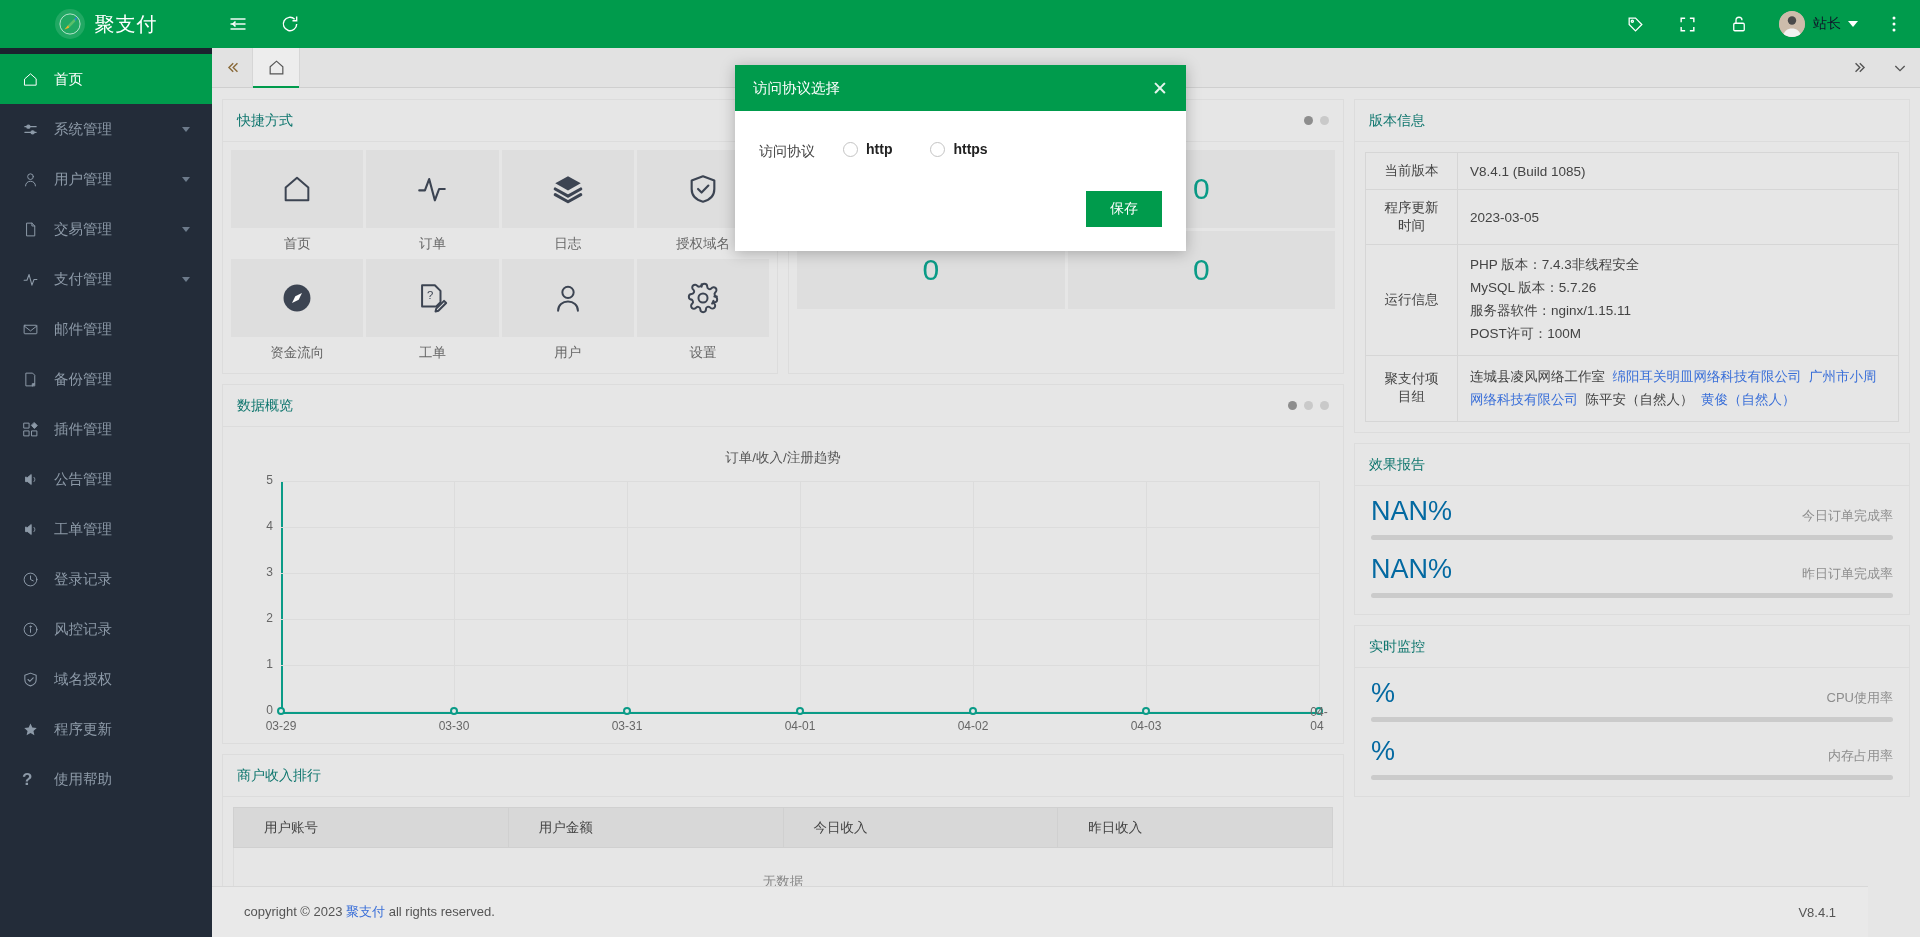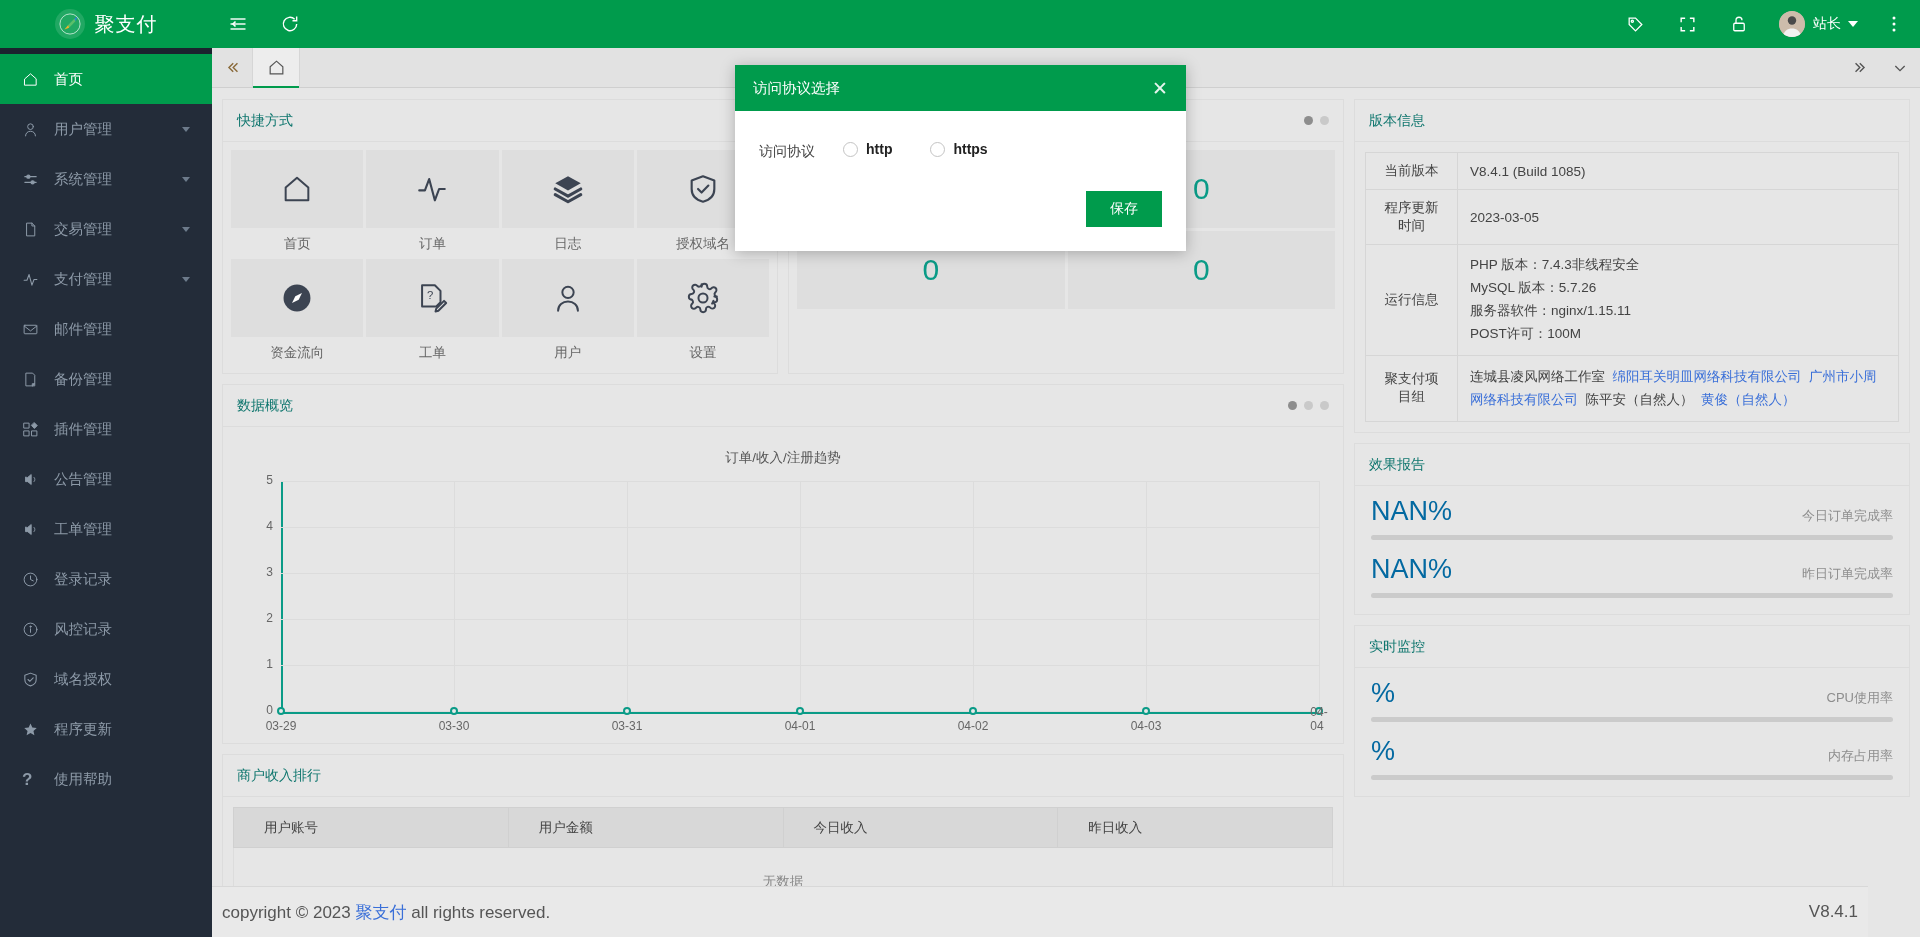--- a/index.html
+++ b/index.html
@@ -27,21 +27,21 @@
     width: 52px; height: 48px; display: flex; align-items: center;
     justify-content: center; color: #fff; cursor: pointer;
   }
   #hd-right { margin-left: auto; display: flex; align-items: center; height: 48px; }
   #avatar {
     width: 26px; height: 26px; border-radius: 50%;
     background: #c9b8a8; margin-right: 8px; overflow: hidden;
     display: flex; align-items: flex-end; justify-content: center;
   }
   #user-box {
-    display: flex; align-items: center; color: #ffffff; font-size: 14px;
+    display: flex; align-items: center; color: #0f172a; font-size: 14px;
     padding: 0 10px 0 14px; height: 48px; cursor: pointer;
   }
   .caret-down {
     width: 0; height: 0; border-left: 5px solid transparent;
     border-right: 5px solid transparent; border-top: 6px solid #fff;
     margin-left: 7px;
   }
   
   #sidebar {
     position: absolute; top: 48px; left: 0; width: 212px; height: 889px;
@@ -159,22 +159,22 @@
   
   .rep-row { padding: 12px 16px 4px; }
   .rep-top { display: flex; align-items: flex-end; }
   .rep-val { font-size: 27px; color: #0369a1; line-height: 1; }
   .rep-name { margin-left: auto; font-size: 13px; color: #8d8d8d; }
   .rep-bar { height: 5px; background: #cbcbcb; border-radius: 3px; margin-top: 10px; }
   
   #footer {
     position: absolute; left: 212px; bottom: 0; width: 1656px; height: 51px;
     background: #e9e9e9; border-top: 1px solid #d8d8d8;
-    display: flex; align-items: center; padding: 0 10px;
-    font-size: 17px; color: #555;
+    display: flex; align-items: center; padding: 0 32px;
+    font-size: 13px; color: #555;
   }
   #footer a { color: #3a6fd8; text-decoration: none; }
   #footer-ver { margin-left: auto; }
   #modal {
     position: absolute; left: 735px; top: 65px; width: 451px; z-index: 41;
     background: #fff; box-shadow: 0 2px 14px rgba(0,0,0,.25);
   }
   #modal-head {
     height: 46px; background: #009b4c; display: flex; align-items: center;
     padding: 0 18px; color: #fff; font-size: 14.5px;
@@ -280,38 +280,38 @@
       <div class="nav-item active">
         <span class="nav-ico">
           <svg width="17" height="17" viewBox="0 0 24 24" fill="none" stroke="#ffffff" stroke-width="1.4" stroke-linecap="round" stroke-linejoin="round">
             <path d="M4 11 L12 4 L20 11 V20 H4 Z"></path>
           </svg>
         </span>
         <span class="nav-label">首页</span>
       </div>
       <div class="nav-item">
         <span class="nav-ico">
-          <svg width="17" height="17" viewBox="0 0 24 24" fill="none" stroke="#8d9aa8" stroke-width="1.4" stroke-linecap="round" stroke-linejoin="round">
-            <circle cx="12" cy="8" r="4"></circle>
-            <path d="M5 21c0-4 3.2-6.5 7-6.5S19 17 19 21"></path>
-          </svg>
-        </span>
-        <span class="nav-label">用户管理</span>
-        <span class="nav-arrow"></span>
-      </div>
-      <div class="nav-item">
-        <span class="nav-ico">
           <svg width="17" height="17" viewBox="0 0 24 24" fill="none" stroke="#8d9aa8" stroke-width="1.6" stroke-linecap="round" stroke-linejoin="round">
             <line x1="4" y1="8" x2="20" y2="8"></line>
             <line x1="4" y1="16" x2="20" y2="16"></line>
             <circle cx="9" cy="8" r="2.3" fill="#8d9aa8"></circle>
             <circle cx="15" cy="16" r="2.3" fill="#8d9aa8"></circle>
           </svg>
         </span>
         <span class="nav-label">系统管理</span>
+        <span class="nav-arrow"></span>
+      </div>
+      <div class="nav-item">
+        <span class="nav-ico">
+          <svg width="17" height="17" viewBox="0 0 24 24" fill="none" stroke="#8d9aa8" stroke-width="1.4" stroke-linecap="round" stroke-linejoin="round">
+            <circle cx="12" cy="8" r="4"></circle>
+            <path d="M5 21c0-4 3.2-6.5 7-6.5S19 17 19 21"></path>
+          </svg>
+        </span>
+        <span class="nav-label">用户管理</span>
         <span class="nav-arrow"></span>
       </div>
       <div class="nav-item">
         <span class="nav-ico">
           <svg width="17" height="17" viewBox="0 0 24 24" fill="none" stroke="#8d9aa8" stroke-width="1.4" stroke-linecap="round" stroke-linejoin="round">
             <path d="M7 3h7l4 4v14H7z"></path>
             <path d="M14 3v4h4"></path>
           </svg>
         </span>
         <span class="nav-label">交易管理</span>

